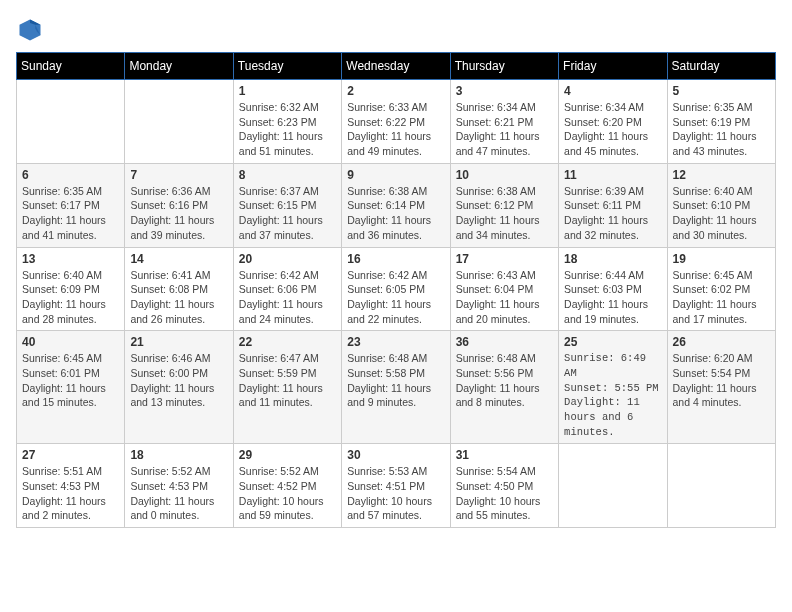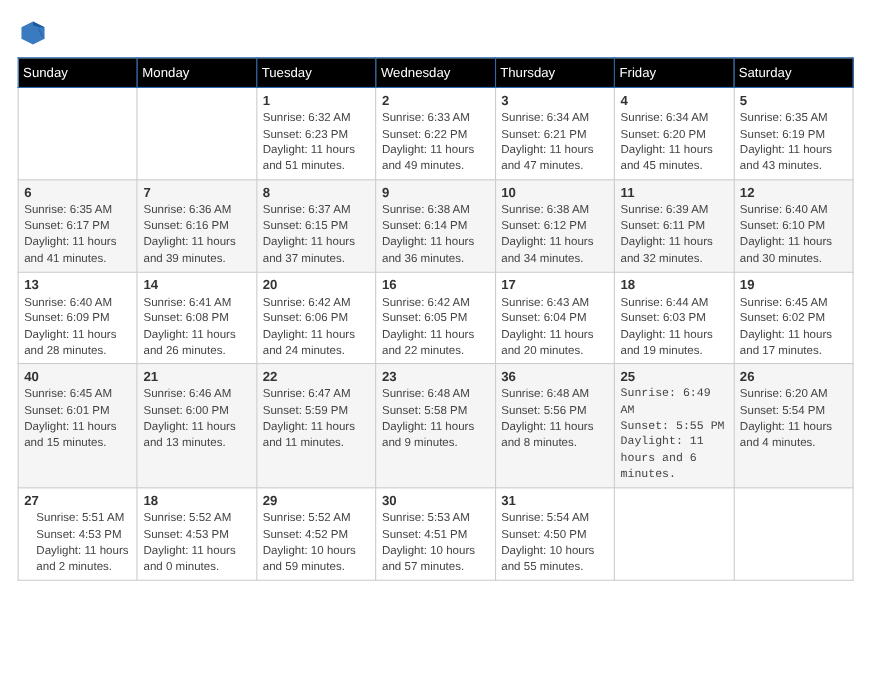--- a/index.html
+++ b/index.html
@@ -282,21 +282,21 @@
         <td>
           <span class="day-number">26</span>
           <div class="day-info" style="white-space: pre-line;">Sunrise: 6:20 AM
 Sunset: 5:54 PM
 Daylight: 11 hours and 4 minutes.</div>
         </td>
       </tr>
       <tr>
         <td>
           <span class="day-number">27</span>
-          <div class="day-info" style="white-space: pre-line; margin-left: 11px;">Sunrise: 5:51 AM
+          <div class="day-info" style="white-space: pre-line;">Sunrise: 5:51 AM
 Sunset: 4:53 PM
 Daylight: 11 hours and 2 minutes.</div>
         </td>
         <td>
           <span class="day-number">18</span>
           <div class="day-info" style="white-space: pre-line;">Sunrise: 5:52 AM
 Sunset: 4:53 PM
 Daylight: 11 hours and 0 minutes.</div>
         </td>
         <td>

